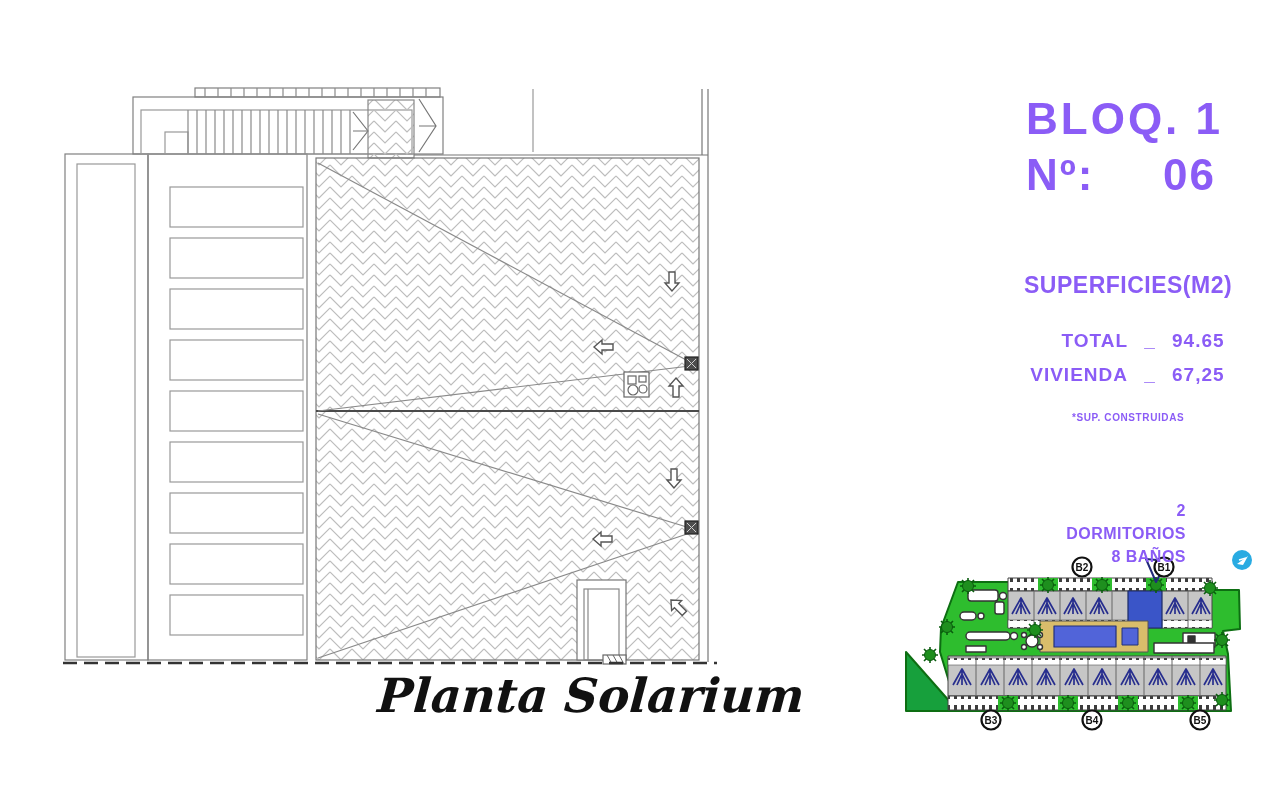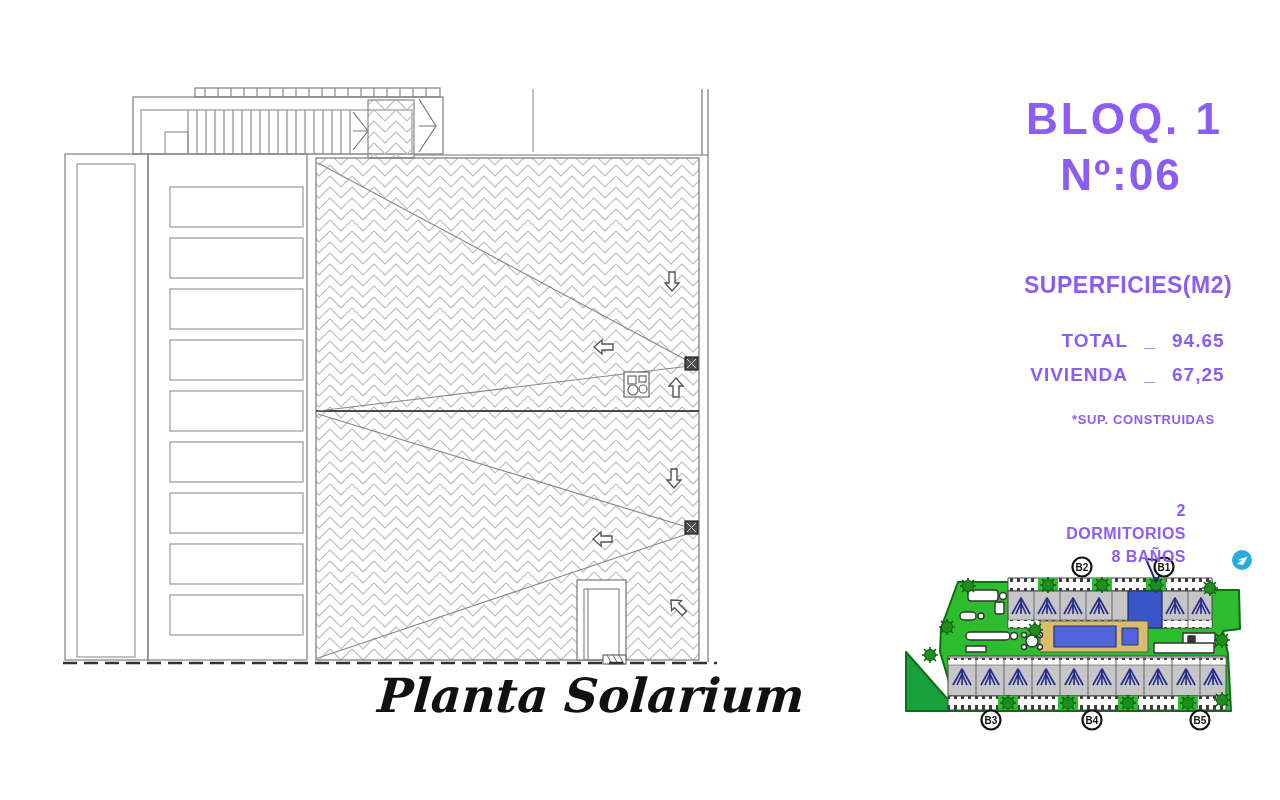--- a/index.html
+++ b/index.html
@@ -2,29 +2,29 @@
 <html><head>
 <meta charset="utf-8">
 <style>
   html,body{margin:0;padding:0;background:#fff;}
   #canvas{position:relative;width:1280px;height:800px;background:#fff;overflow:hidden;
           font-family:"Liberation Sans",sans-serif;color:#1a1a1a;}
   svg{position:absolute;left:0;top:0;}
   .abs{position:absolute;}
   .archtxt{font-weight:700;color:#8b5cf6;}
   #bloq{left:1026px;top:94px;font-size:44px;letter-spacing:3px;}
-  #numline{left:1026px;top:150px;width:190px;display:flex;justify-content:center;
+  #numline{left:1026px;top:150px;width:190px;display:flex;justify-content:space-between;
            font-size:44px;letter-spacing:2px;}
   #surftitle{left:1024px;top:272px;font-size:23px;letter-spacing:.5px;}
   #surflines{left:1027px;top:288px;font-size:15px;line-height:18px;letter-spacing:.3px;white-space:pre;}
   #totals{left:983px;top:330px;font-size:19px;letter-spacing:1px;}
   #totals .trow{display:flex;align-items:baseline;height:34px;}
   #totals .tlab{width:145px;text-align:right;}
   #totals .tsep{width:44px;text-align:center;}
-  #footnote{left:1072px;top:412px;font-size:13px;letter-spacing:.6px;}
+  #footnote{left:1072px;top:412px;font-size:10px;letter-spacing:.6px;}
   #features{left:1056px;top:499px;width:130px;text-align:right;font-size:16px;line-height:23px;letter-spacing:.5px;}
   #caption{left:378px;top:668px;font-size:47px;font-weight:700;font-style:italic;
            font-family:"DejaVu Serif",serif;color:#111;transform:skewX(-4deg);}
 </style>
 </head>
 <body>
 
 <div id="canvas">
 
 <svg width="1280" height="800" viewBox="0 0 1280 800">

